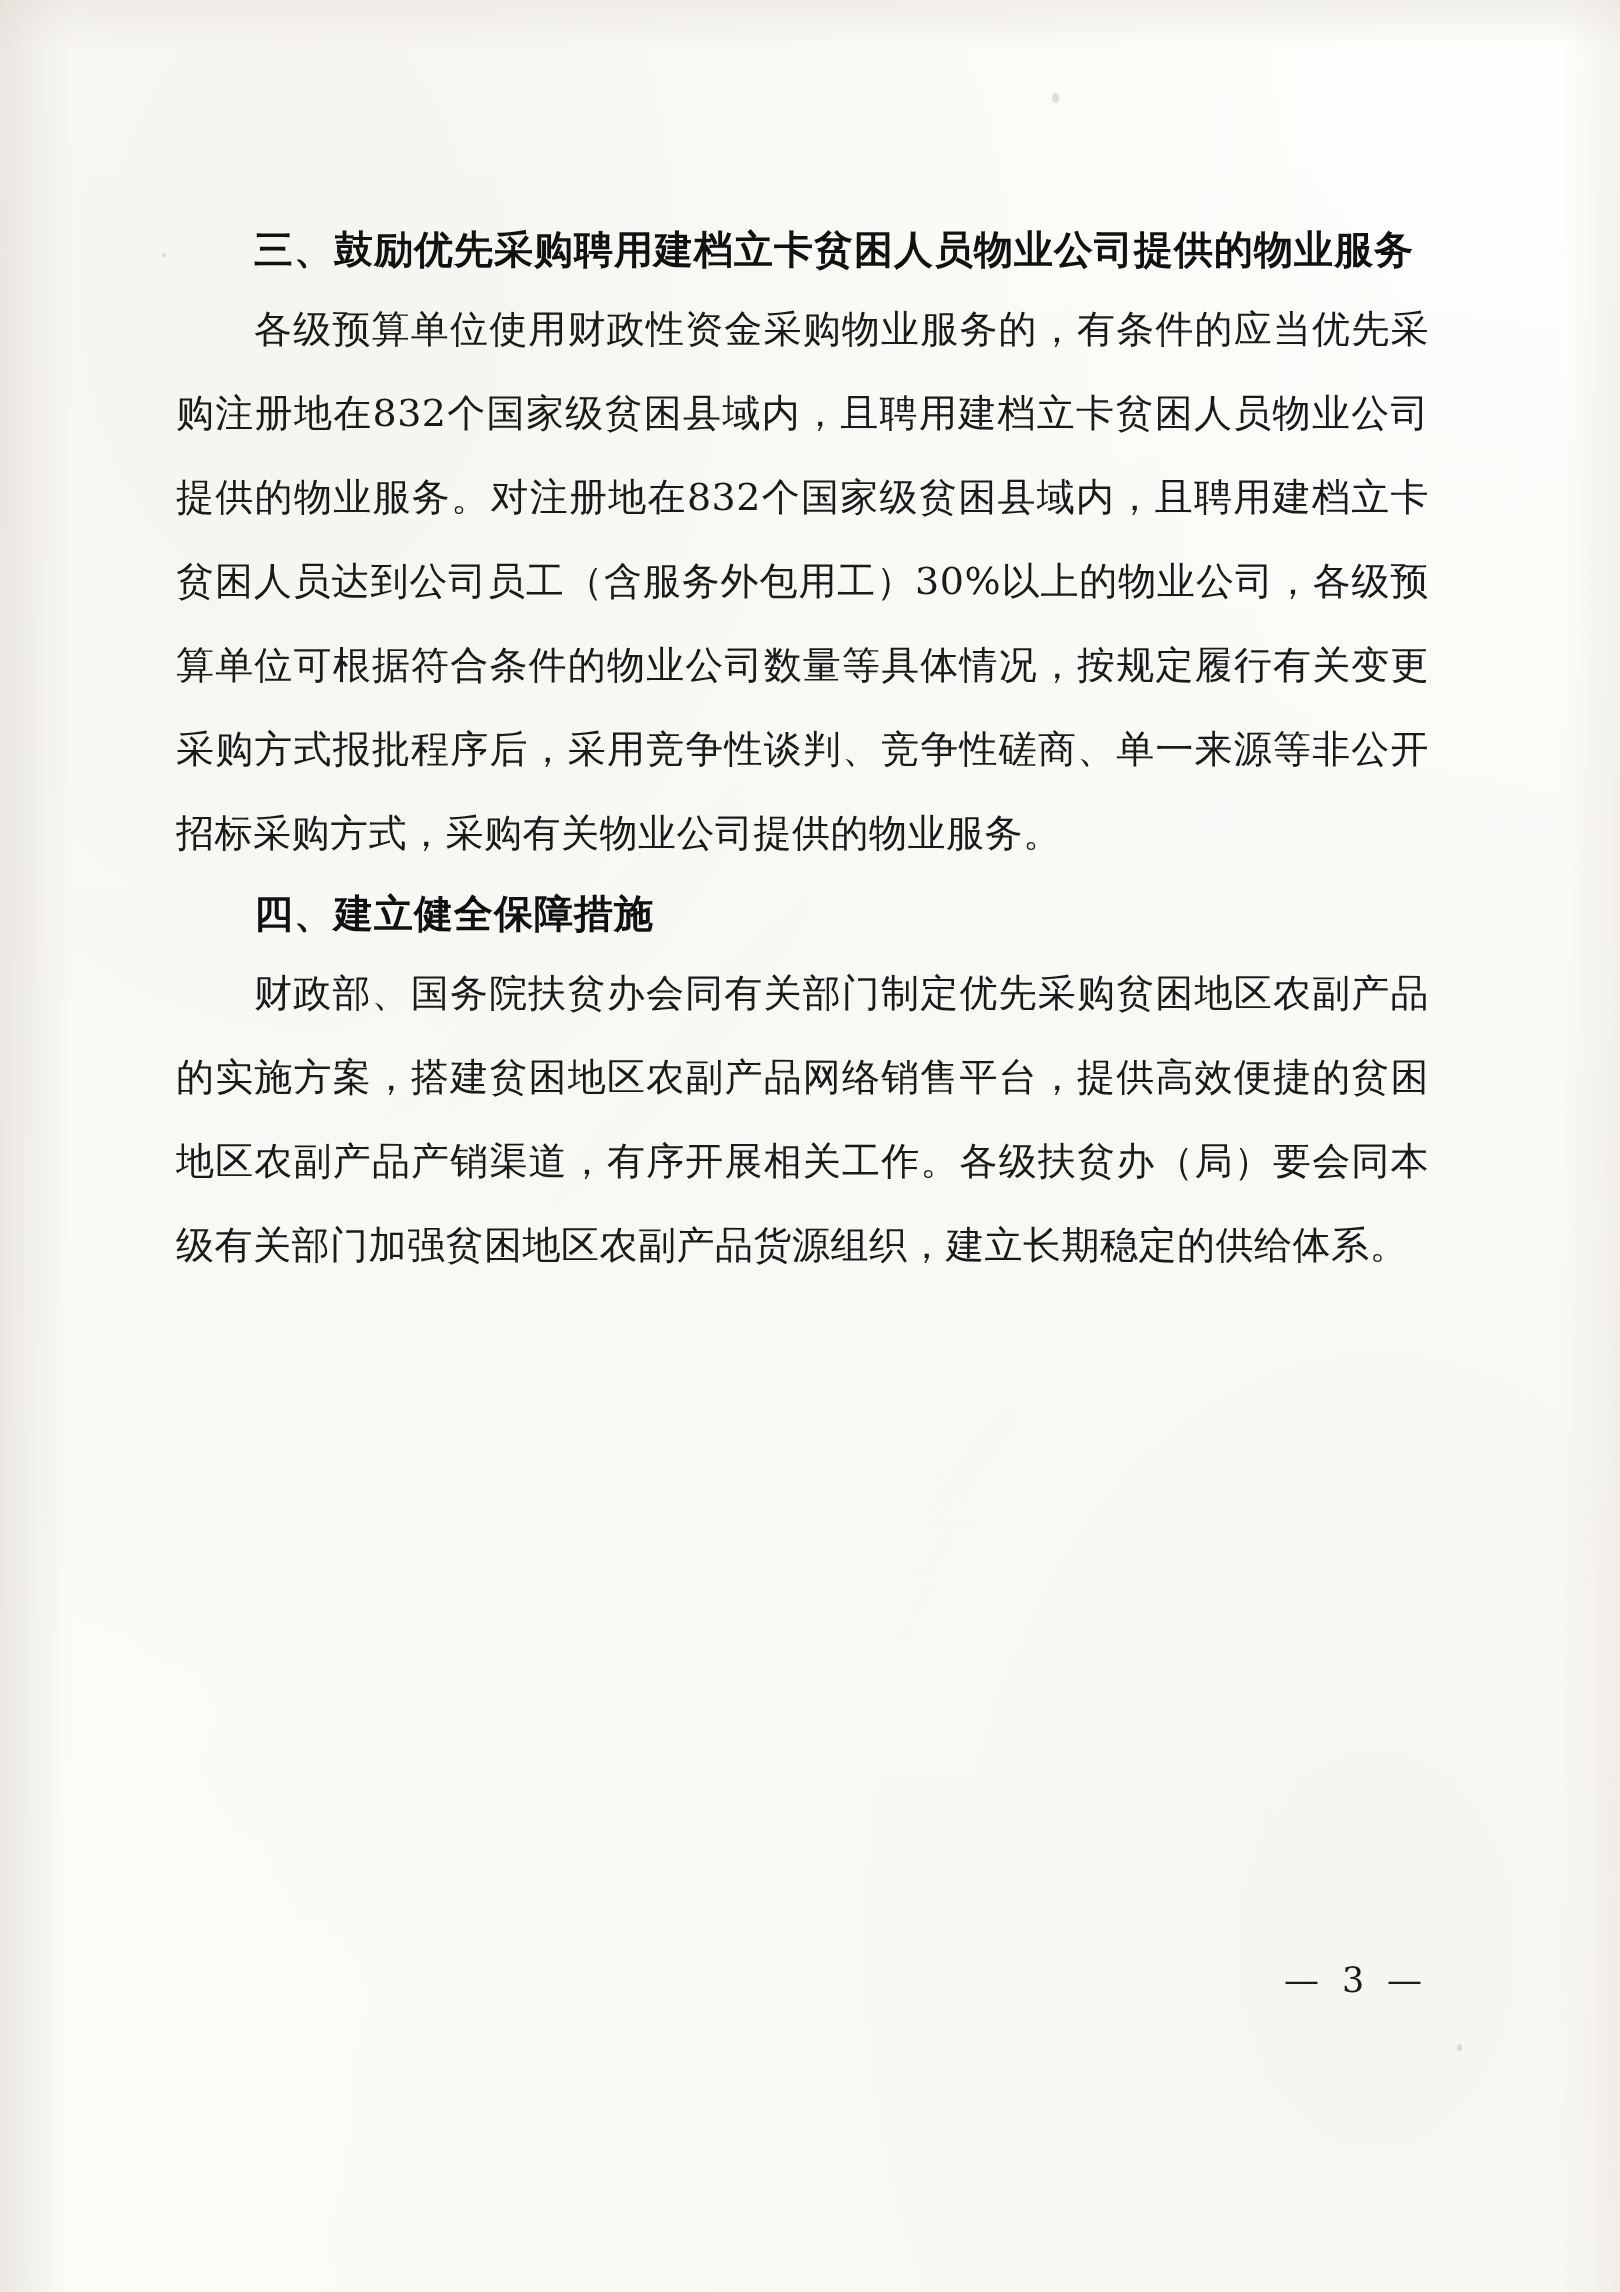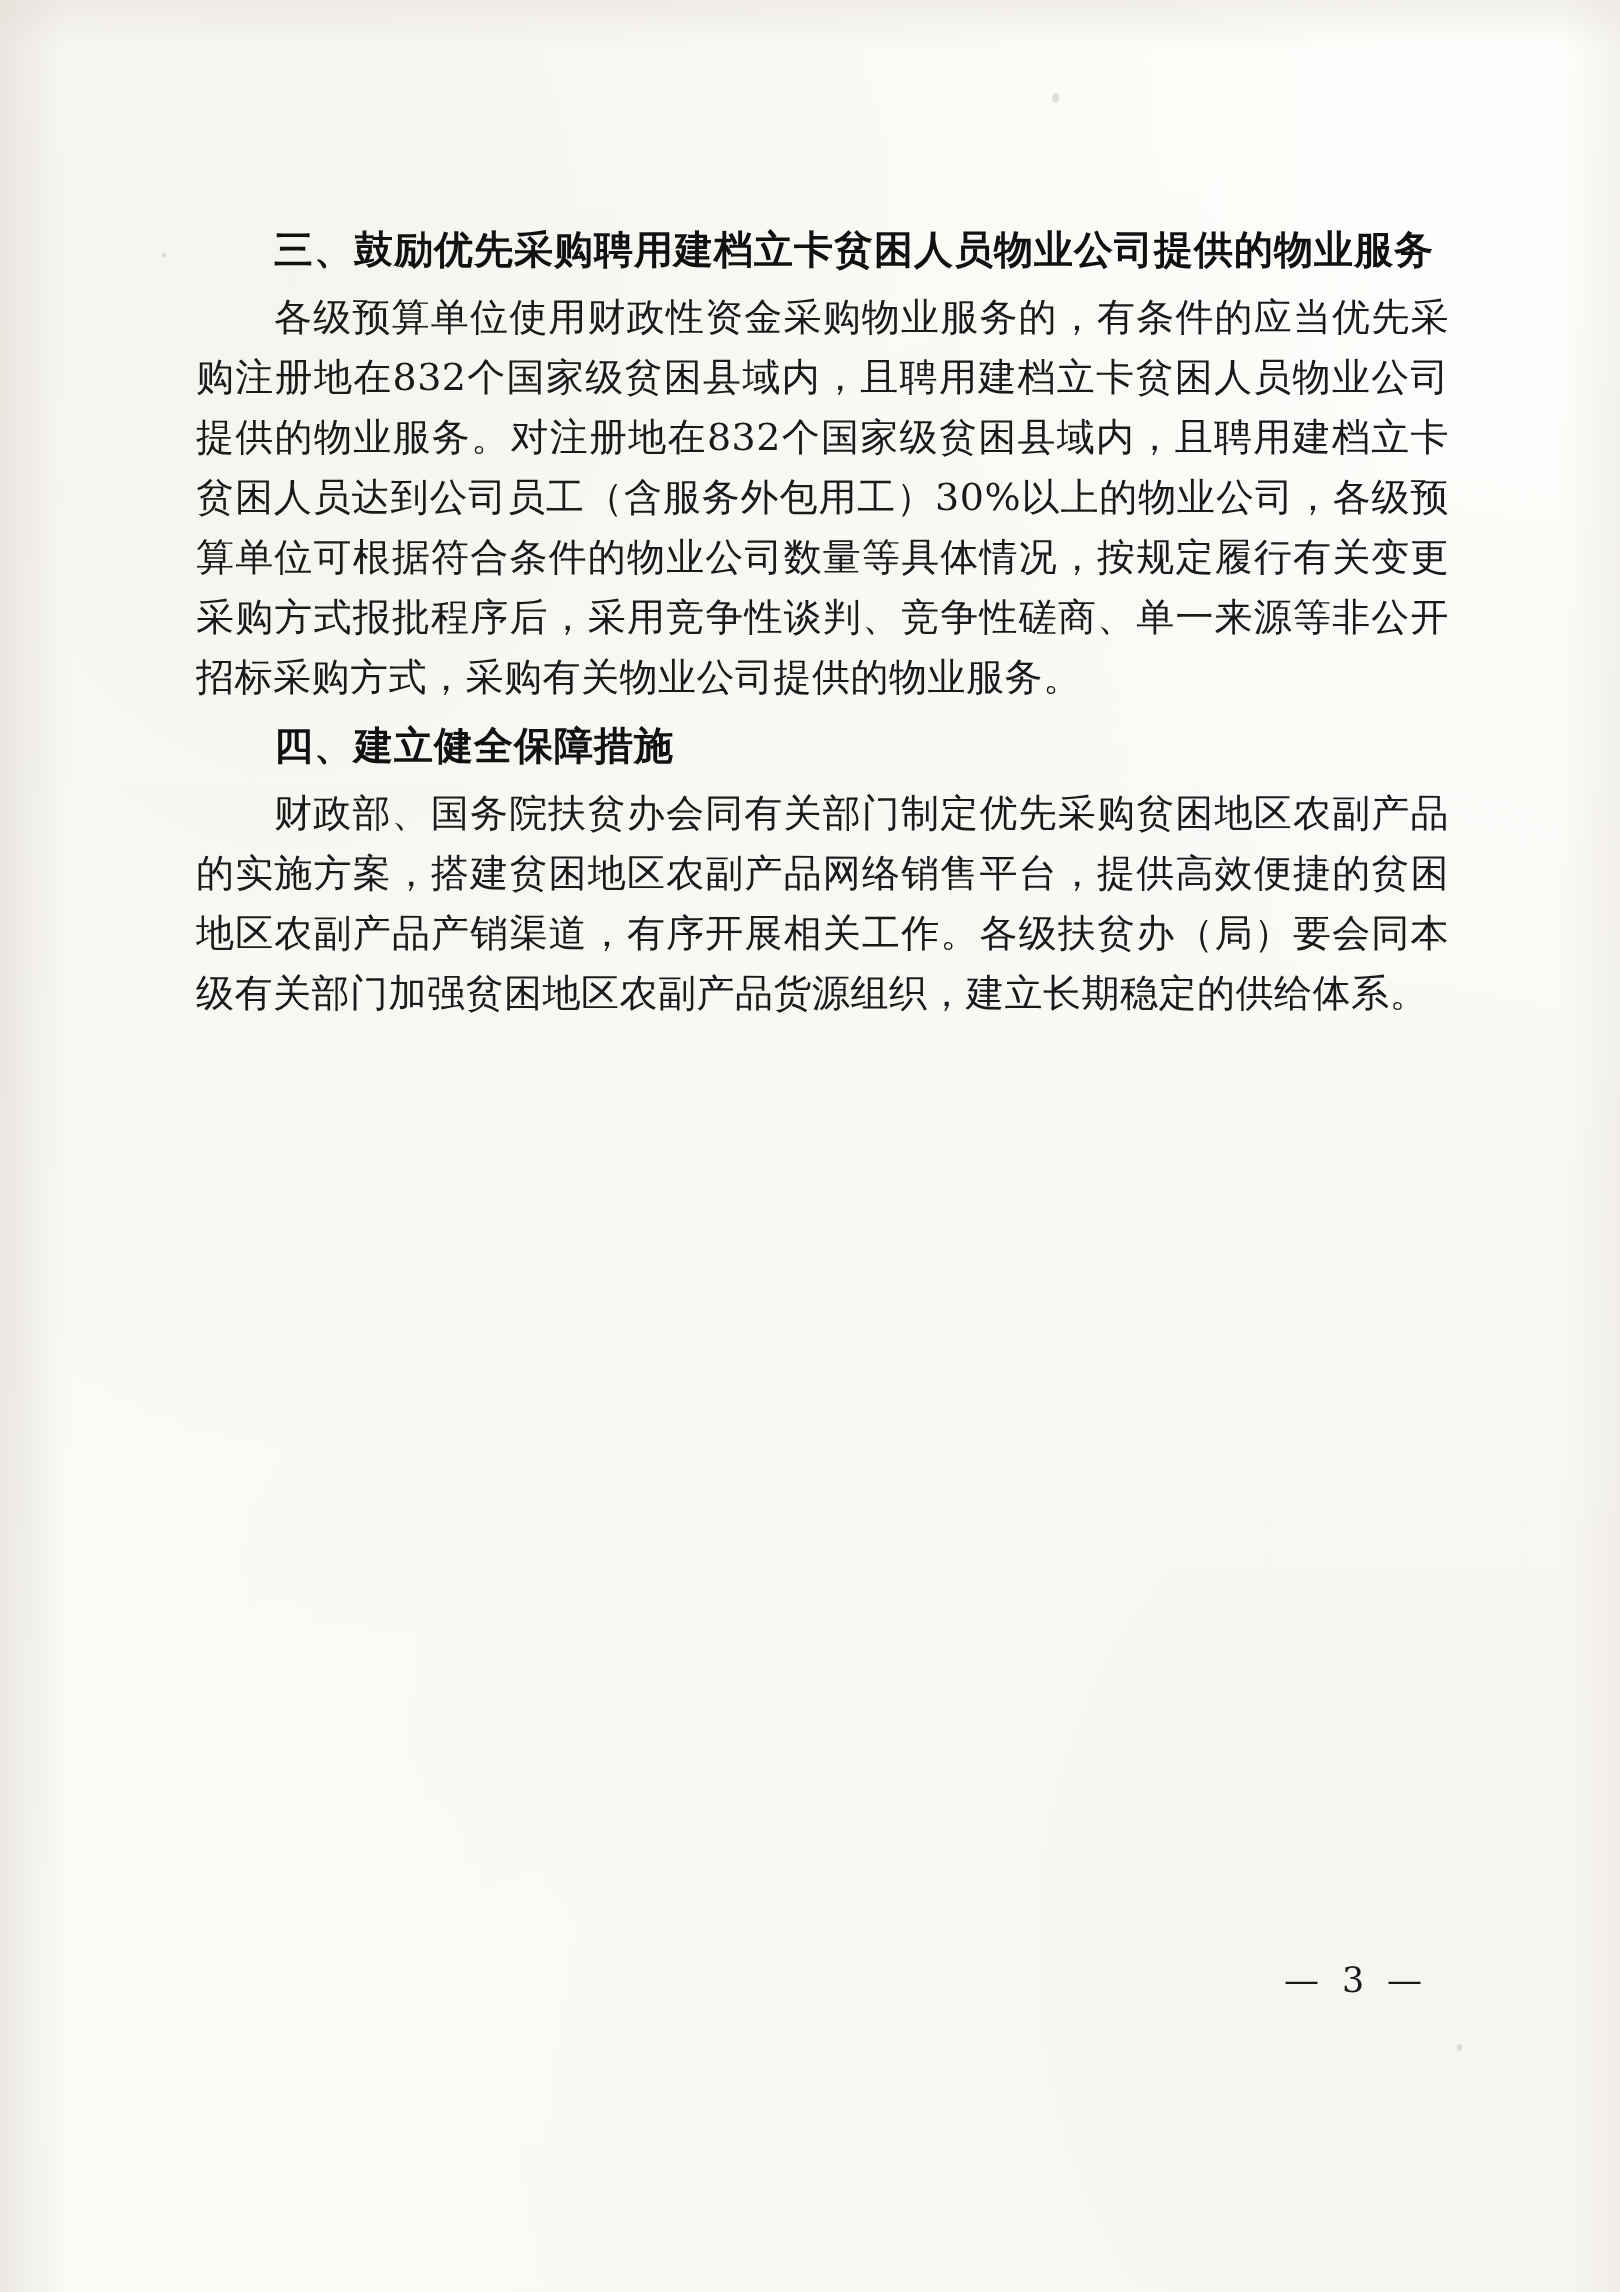--- a/index.html
+++ b/index.html
@@ -24,40 +24,40 @@
       radial-gradient(ellipse at 85% 85%, rgba(246,244,240,0.85) 0%, rgba(255,255,255,0) 65%),
       linear-gradient(180deg, #fffefc 0%, #fdfcfa 50%, #fcfbf8 100%);
   }
   .page {
     position: absolute;
     inset: 0;
     padding: 0;
   }
   .content {
     position: absolute;
-    left: 196px;
+    left: 176px;
     top: 211px;
     width: 1253px;
   }
   .heading {
     font-weight: 700;
     font-size: 39px;
     line-height: 76px;
     letter-spacing: 1px;
     text-align: justify;
     text-indent: 0;
     margin: 0;
     color: #111111;
   }
   .heading.indent {
     text-indent: 78px;
   }
   .para {
     font-size: 38px;
-    line-height: 60px;
+    line-height: 84px;
     letter-spacing: 0.5px;
     text-align: justify;
     text-indent: 78px;
     margin: 0;
     color: #1a1a1a;
   }
   .page-number {
     position: absolute;
     left: 0;
     right: 192px;

